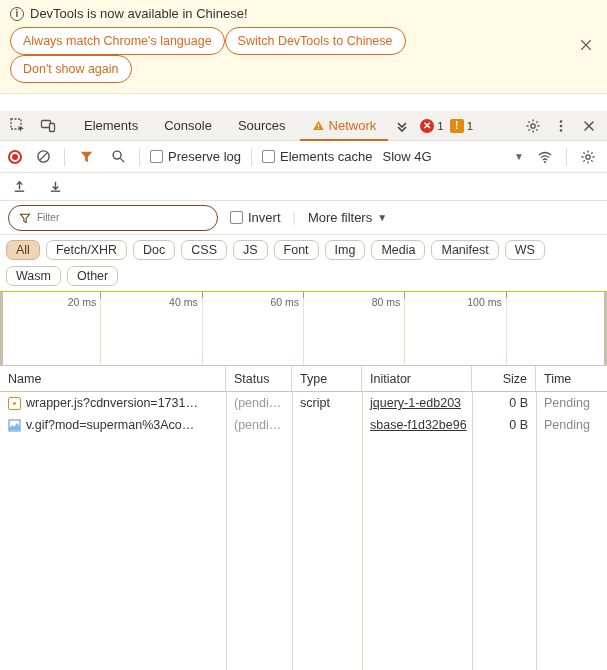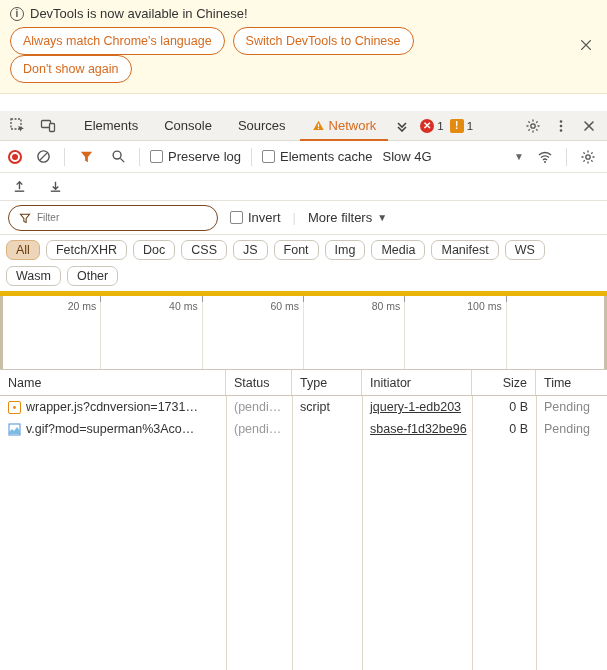--- a/index.html
+++ b/index.html
@@ -3,21 +3,21 @@
 <meta charset="utf-8">
 <style>
   * { box-sizing: border-box; margin: 0; padding: 0; font-family: "Segoe UI", Arial, sans-serif; }
   body { width: 607px; height: 670px; background: #fff; font-size: 13px; color: #333; overflow: hidden; }
 
   
   .infobar { background: #fffbe6; padding: 6px 10px 10px; border-bottom: 1px solid #eee6c8; position: relative; }
   .infobar-head { display: flex; align-items: center; gap: 6px; margin-bottom: 6px; }
   .info-icon { width: 14px; height: 14px; border: 1.5px solid #555; border-radius: 50%; display: inline-flex; align-items: center; justify-content: center; font-size: 10px; color: #555; font-weight: bold; }
   .info-title { font-size: 13px; color: #333; }
-  .pill-row { display: flex; gap: 8px; flex-wrap: wrap; }
+  .pill-row { display: flex; flex-wrap: wrap; }
   .pill { border: 1px solid #d66a1e; color: #d66a1e; background: #fff; padding: 4px 12px; border-radius: 14px; font-size: 12.5px; cursor: pointer; line-height: 18px; }
   .infobar-close { position: absolute; right: 10px; top: 38px; width: 18px; height: 18px; cursor: pointer; color: #555; }
 
   
   .tabs { display: flex; align-items: center; background: #f3f1ee; border-bottom: 1px solid #e0dbd0; height: 30px; padding: 0 4px; gap: 2px; margin-top: 17px; }
   .tab-icon-btn { width: 28px; height: 28px; display: inline-flex; align-items: center; justify-content: center; cursor: pointer; color: #444; }
   .tab { padding: 0 12px; height: 30px; display: inline-flex; align-items: center; cursor: pointer; color: #333; font-size: 13px; }
   .tab.active { color: #d66a1e; box-shadow: inset 0 -2px 0 #d66a1e; }
   .tab .warn-tri { margin-right: 4px; }
   .chev { padding: 0 6px; color: #555; cursor:pointer; }
@@ -43,21 +43,21 @@
   
   .toolbar2 { display:flex; align-items:center; height:28px; border-bottom:1px solid #e6e2d9; padding:0 8px; gap:14px; background:#fff; }
 
   
   .filter-row { display:flex; align-items:center; height:34px; border-bottom:1px solid #e6e2d9; padding:0 8px; gap:12px; background:#fff; }
   .filter-input-wrap { display:flex; align-items:center; border:1.5px solid #7a471f; border-radius:16px; height:26px; width:210px; padding:0 10px; gap:6px; background:#fff; }
   .filter-input-wrap input { border:none; outline:none; flex:1; font-size:10px; background:transparent; }
   .more-filters { display:inline-flex; align-items:center; gap:5px; cursor:pointer; color:#333; }
 
   
-  .chips { display:flex; gap:6px; padding:5px 6px; border-bottom:5px solid #eab308; background:#fff; flex-wrap:wrap; }
+  .chips { display:flex; gap:6px; padding:5px 6px; border-bottom:1px solid #eab308; background:#fff; flex-wrap:wrap; }
   .chip { border:1px solid #ccc7ba; border-radius:7px; padding:2px 9px; font-size:12.5px; cursor:pointer; color:#333; background:#fff; }
   .chip.active { background:#ecd5b8; border-color:#d9b27e; color:#6b3c0d; }
 
   
   .timeline { position:relative; height:74px; border-bottom:1px solid #ccc7ba; display:flex; background:#fff; }
   .tl-col { flex:1; border-right:1px solid #e6e2d9; position:relative; }
   .tl-col:last-child { border-right:none; }
   .tl-label { position:absolute; top:4px; right:4px; font-size:10.5px; color:#666; }
   .tl-col::after{content:'';position:absolute;top:0;right:-1px;width:1px;height:6px;background:#999;}
   .timeline::before{content:'';position:absolute;left:0;top:0;bottom:0;width:3px;background:#c9bfa8;}

